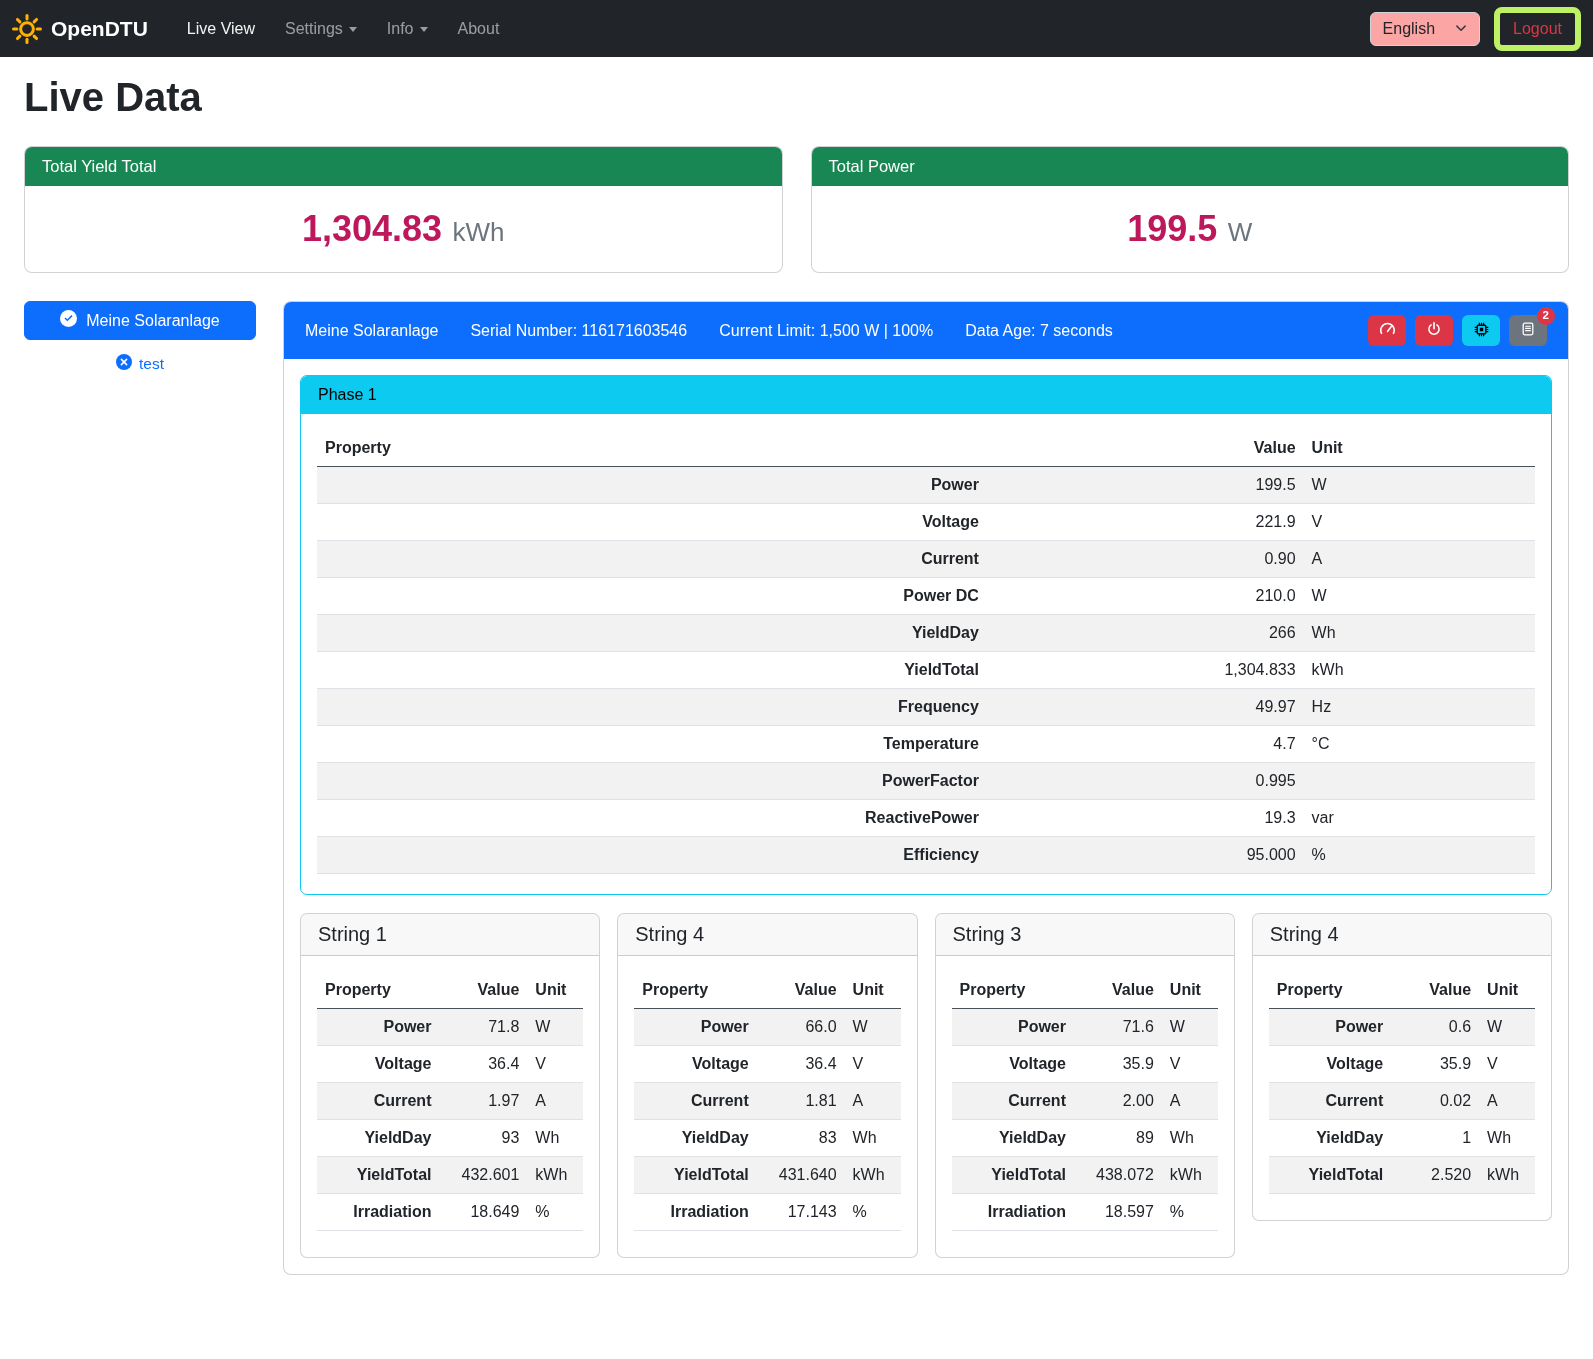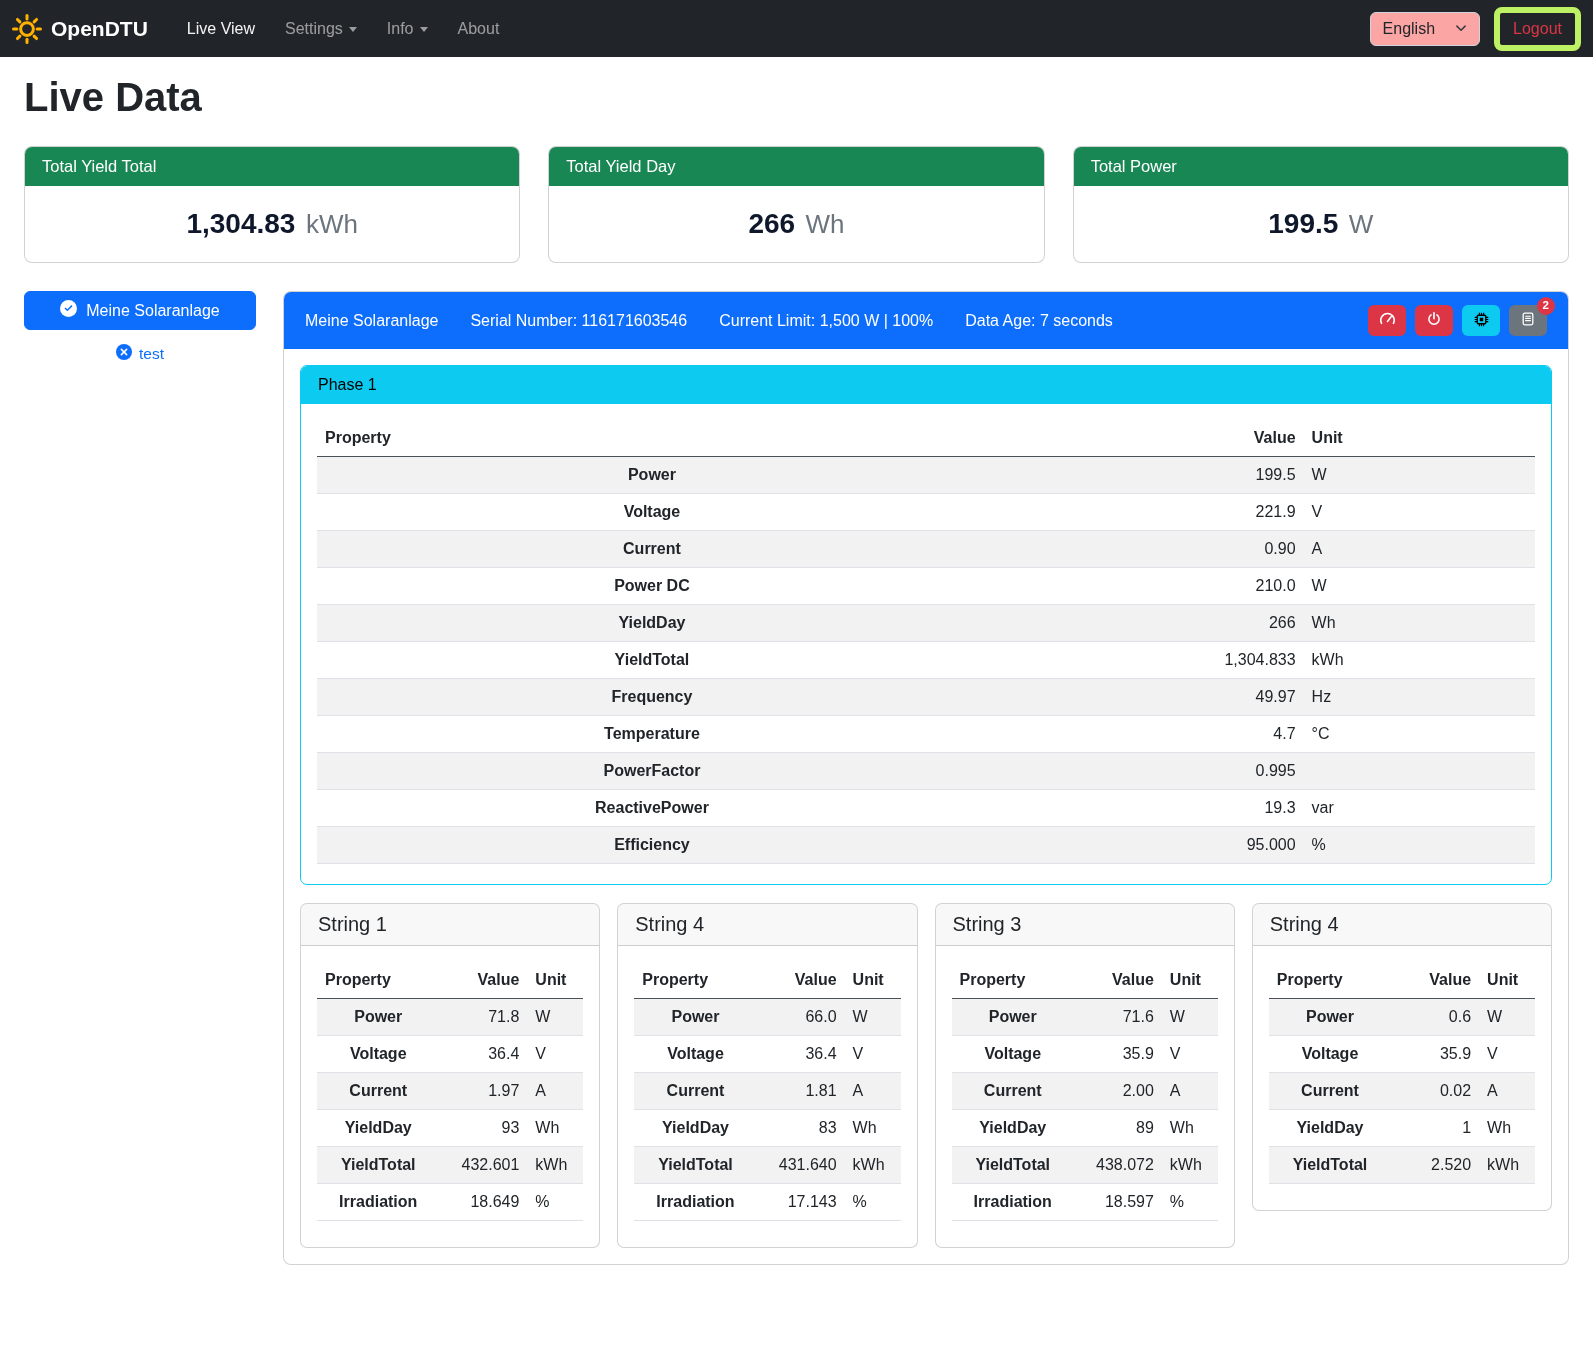--- a/index.html
+++ b/index.html
@@ -38,21 +38,21 @@
 
   
   .container { padding: 0 24px 28px 24px; }
   h1.page-title { font-size:40px; font-weight:600; margin:18px 0 26px 0; color:#212529; }
 
   
   .cards-row { display:flex; gap:28px; margin-bottom:28px; }
   .scard { flex:1; border:1px solid rgba(0,0,0,.175); border-radius:8px; background:#fff; overflow:hidden; }
   .scard-header { background:#198754; color:#fff; padding:10px 17px; font-size:16.5px; }
   .scard-body { padding:22px 16px; text-align:center; }
-  .scard-value { font-size:28px; font-weight:600; color:#0f172a; }
+  .scard-value { font-size:36px; font-weight:600; color:#be185d; }
   .scard-unit { font-size:26px; color:#6c757d; font-weight:400; margin-left:6px; }
 
   
   .main-row { display:flex; align-items:flex-start; gap:27px; }
   .left-col { width:232px; flex-shrink:0; }
   .inverter-btn {
     width:100%; background:#0d6efd; color:#fff; border:1px solid #0d6efd; border-radius:6px;
     padding:8px 12px; font-size:16px; cursor:pointer; font-family:inherit;
     display:flex; align-items:center; justify-content:center; gap:9px;
   }
@@ -85,21 +85,21 @@
   .phase-card { border:1px solid #0dcaf0; border-radius:7px; overflow:hidden; margin-bottom:18px; }
   .phase-header { background:#0dcaf0; color:#000; padding:10px 17px; font-size:16px; }
   .phase-body { padding:16px 16px 20px 16px; }
 
   
   table.data-table { width:100%; border-collapse:collapse; font-size:16px; }
   table.data-table th, table.data-table td { padding:9px 8px; }
   table.data-table thead th { border-bottom:1px solid #495057; font-weight:700; }
   table.data-table tbody tr { border-bottom:1px solid #dee2e6; }
   table.data-table tbody tr:nth-child(odd) { background:rgba(0,0,0,.05); }
-  table.data-table tbody th { text-align:center; font-weight:700; }
+  table.data-table tbody th { text-align:right; font-weight:700; }
   .c-prop { text-align:left; width:55%; }
   .c-val  { text-align:right; width:26%; }
   .c-unit { text-align:left; width:19%; }
   .string-table .c-prop { width:46%; }
   .string-table .c-val  { width:33%; }
   .string-table .c-unit { width:21%; }
 
   
   .strings-row { display:flex; gap:17px; align-items:flex-start; }
   .string-card { flex:1; border:1px solid rgba(0,0,0,.175); border-radius:7px; background:#fff; }
@@ -164,27 +164,20 @@
 <div class="container">
 
   <h1 class="page-title">Live Data</h1>
 
   <div class="cards-row">
     <div class="scard">
       <div class="scard-header">Total Yield Total</div>
       <div class="scard-body">
         <span class="scard-value">1,304.83</span>
         <span class="scard-unit">kWh</span>
-      </div>
-    </div>
-    <div class="scard">
-      <div class="scard-header">Total Yield Day</div>
-      <div class="scard-body">
-        <span class="scard-value">266</span>
-        <span class="scard-unit">Wh</span>
       </div>
     </div>
     <div class="scard">
       <div class="scard-header">Total Power</div>
       <div class="scard-body">
         <span class="scard-value">199.5</span>
         <span class="scard-unit">W</span>
       </div>
     </div>
   </div>

